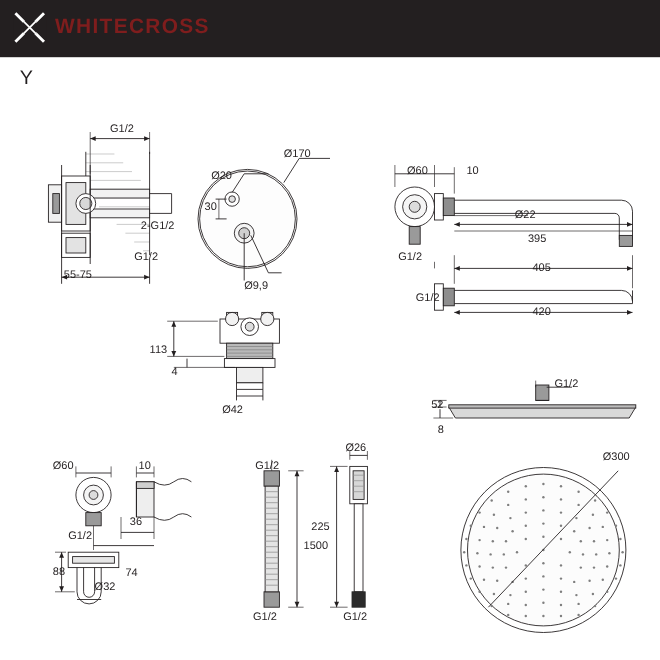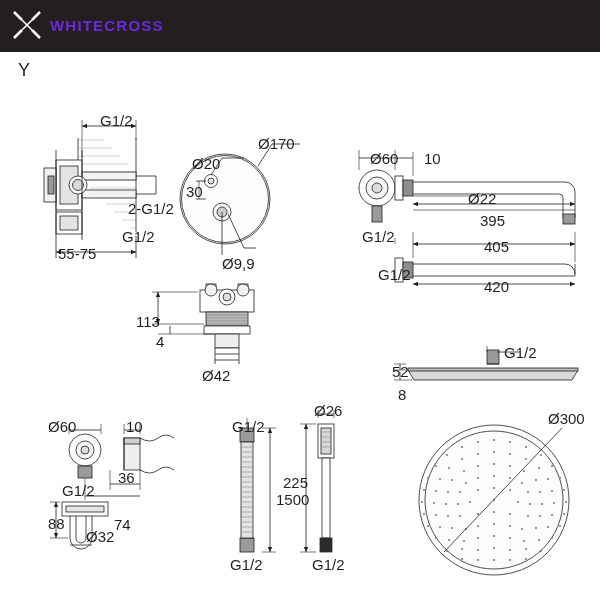--- a/index.html
+++ b/index.html
@@ -3,26 +3,26 @@
 <meta charset="utf-8">
 <style>
   html,body{margin:0;padding:0;}
   body{width:600px;height:600px;background:#ffffff;font-family:"Liberation Sans",sans-serif;overflow:hidden;}
   .page{position:relative;width:600px;height:600px;}
 
   
   .topbar{position:absolute;left:0;top:0;width:600px;height:52px;background:#231f20;}
   .logo-wrap{position:absolute;left:12px;top:10px;display:flex;align-items:center;gap:8px;}
   .logo-mark{width:30px;height:30px;position:relative;}
-  .logo-text{color:#6d28d9;font-size:15px;letter-spacing:1.2px;font-weight:bold;}
+  .logo-text{color:#7f1d1d;font-size:19px;letter-spacing:1.2px;font-weight:bold;}
   .model{position:absolute;right:14px;top:58px;font-size:23px;color:#231f20;letter-spacing:.3px;}
   .ylogo{position:absolute;left:18px;top:60px;font-size:18px;color:#231f20;}
 
   
-  .dim{position:absolute;font-size:15px;color:#231f20;white-space:nowrap;}
+  .dim{position:absolute;font-size:10px;color:#231f20;white-space:nowrap;}
   svg{position:absolute;left:0;top:0;overflow:visible;}
   .svgwrap{position:absolute;left:0;top:0;width:600px;height:600px;pointer-events:none;}
 </style>
 </head>
 <body>
 
 <div class="page">
 
   <div class="topbar"></div>
   <div class="logo-wrap">

